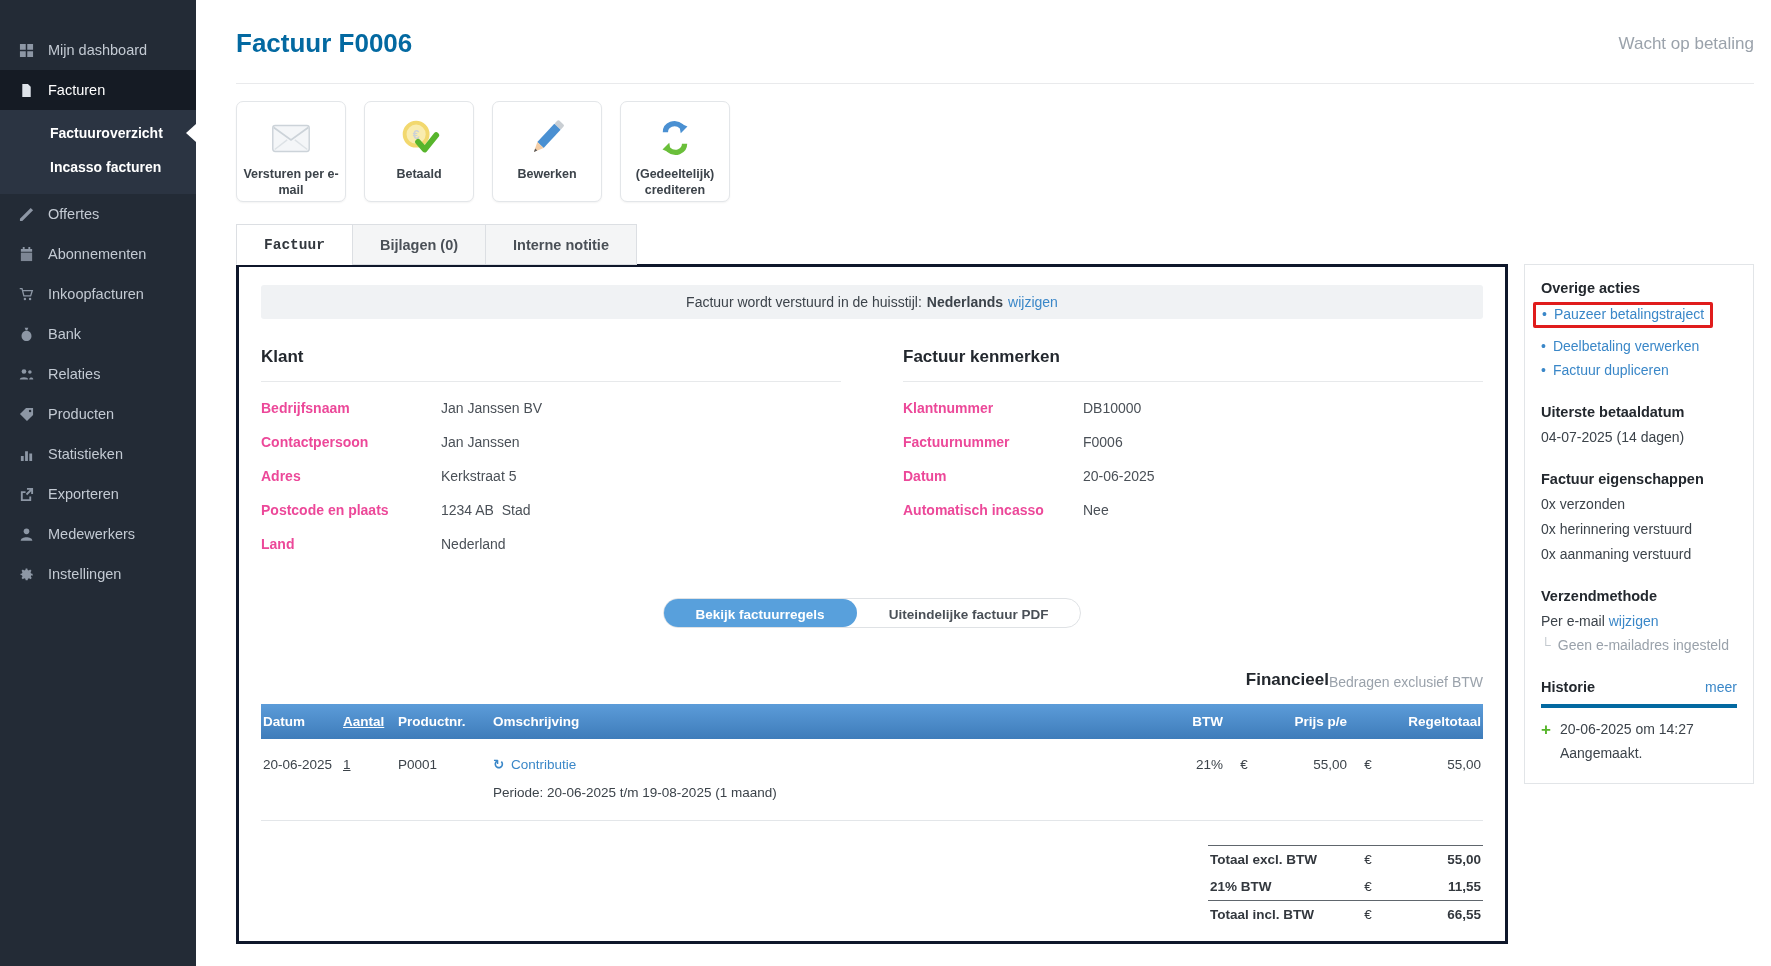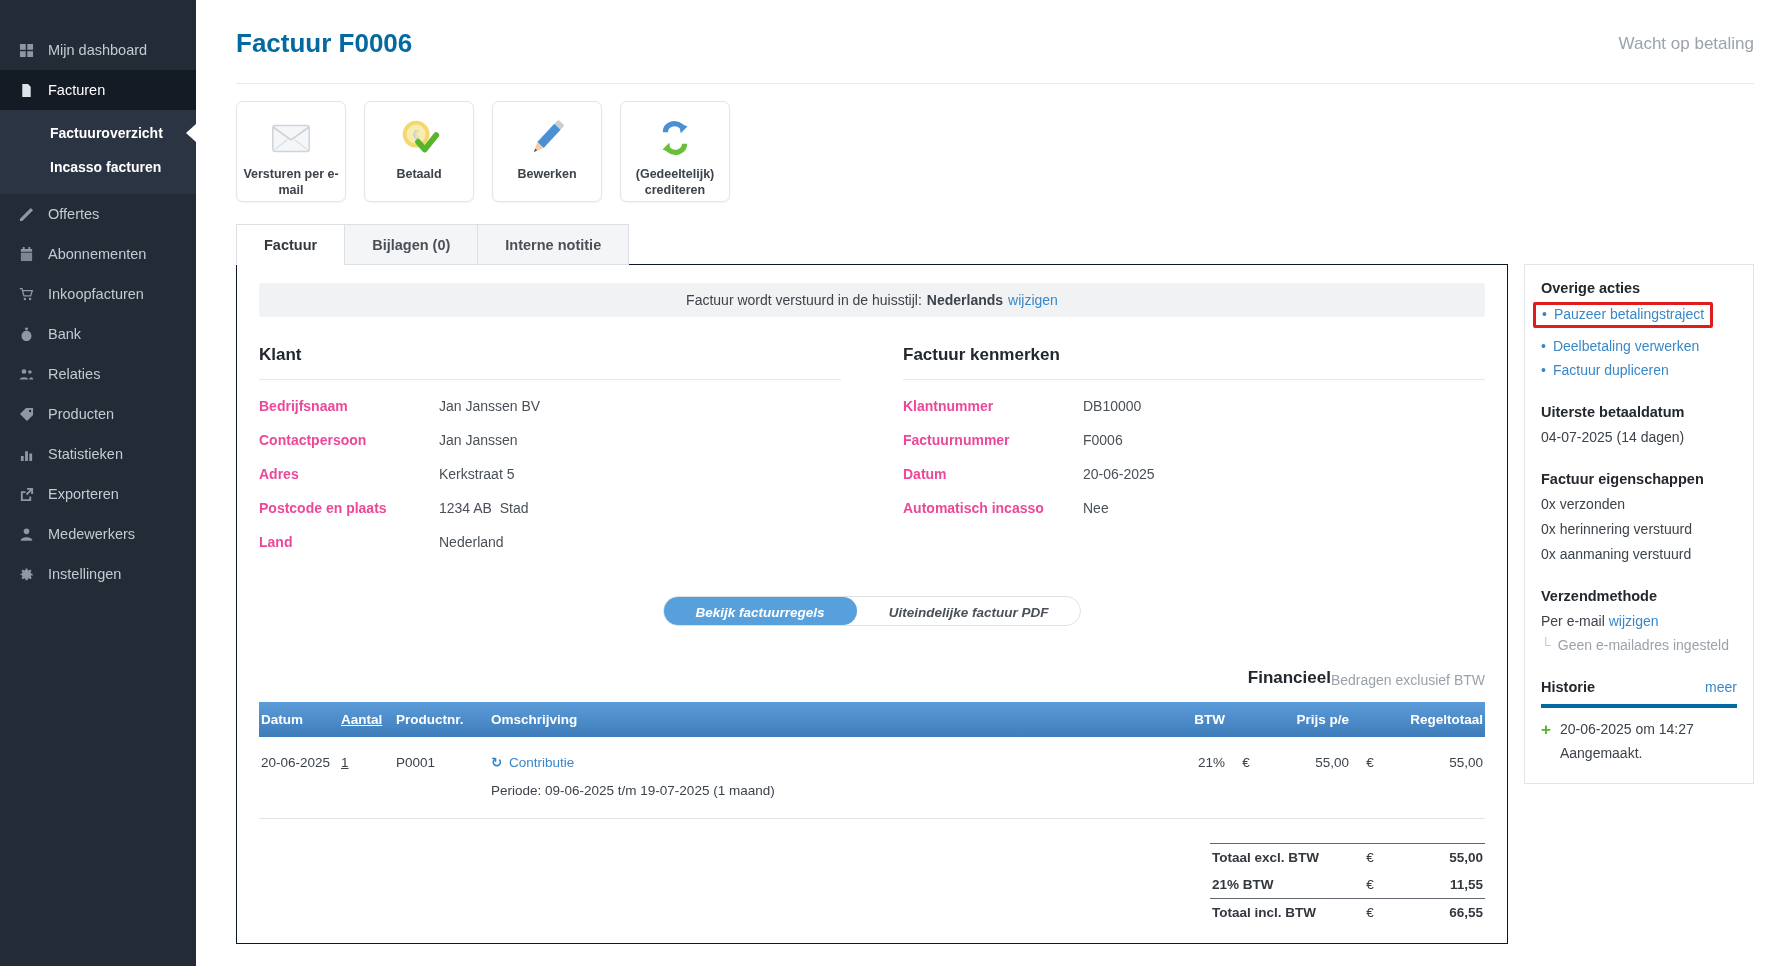--- a/index.html
+++ b/index.html
@@ -32,35 +32,35 @@
     padding-top:11px; cursor:pointer; }
   .action-btn .aicon { height:50px; display:flex; align-items:center; }
   .action-btn .lbl { font-size:12.5px; font-weight:bold; color:#3c434a; text-align:center; line-height:1.25; margin-top:4px; }
   
   .content-row { display:flex; align-items:flex-start; margin-top:22px; }
   .left-col { width:1272px; flex:none; }
   .tabs { display:flex; position:relative; z-index:2; margin-bottom:-1px; }
   .tab { height:41px; line-height:40px; padding:0 27px; font-size:14.5px; font-weight:bold; color:#4a5057;
     background:#f4f5f6; border:1px solid #dcdfe3; border-right:none; cursor:pointer; }
   .tab:last-child { border-right:1px solid #dcdfe3; }
-  .tab.active { background:#fff; border-bottom:1px solid #fff; color:#33383e; }
-  .panel { border:1px solid #0f172a; background:#fff; height:680px; padding:18px 22px 24px; }
+  .tab.active { background:#fff; border-bottom:1px solid #fff; color:#33383e;font-family:Liberation Mono, monospace; }
+  .panel { border:3px solid #0f172a; background:#fff; height:680px; padding:18px 22px 24px; }
   .notice { background:#f0f2f4; border-radius:3px; height:34px; display:flex; align-items:center; justify-content:center;
     gap:5px; font-size:14px; color:#3c434a; }
   .link { color:#3a87c8; text-decoration:none; cursor:pointer; }
   .cols { display:flex; gap:62px; margin-top:28px; }
   .col { flex:1; }
   h2.section { margin:0; font-size:17px; color:#23282e; padding-bottom:14px; border-bottom:1px solid #e7e9eb; }
   .kv { display:flex; margin-top:18px; font-size:14px; }
   .kv .k { width:180px; flex:none; font-weight:bold; color:#ec4899; }
   .kv .v { color:#4a5057; white-space:pre-wrap; }
   .toggle-wrap { display:flex; justify-content:center; margin-top:46px; }
   .toggle { display:flex; border:1px solid #dfe2e5; border-radius:17px; background:#fff; }
   .toggle-opt { height:28px; line-height:32px; padding:0 32px; font-size:13.5px; font-weight:bold; color:#4a5057;
-    border-radius:16px; cursor:pointer;font-style:italic; }
+    border-radius:16px; cursor:pointer; }
   .toggle-opt.active { background:#58a0dc; color:#fff; }
   .fin-head { display:flex; justify-content:flex-end; align-items:flex-end; margin-top:42px; }
   h2.section2 { margin:0; font-size:17px; color:#23282e; }
   .fin-note { font-size:14px; color:#9aa2ab; }
   
   .table { margin-top:14px; font-size:13.5px; }
   .thead { display:flex; align-items:center; height:35px; color:#fff; font-weight:bold; padding:0 2px;
     background:linear-gradient(#5c9cd9,#3e7cba); }
   .trow { display:flex; align-items:center; padding:17px 2px 0; color:#3c434a; }
   .c-datum { width:80px; } .c-aantal { width:55px;text-decoration:underline; } .c-prod { width:95px; }
@@ -362,21 +362,21 @@
               <span class="c-oms">
                 <span class="recur">↻</span>
                 <a class="link">Contributie</a>
               </span>
               <span class="c-btw">21%</span>
               <span class="c-cur">€</span>
               <span class="c-prijs">55,00</span>
               <span class="c-cur">€</span>
               <span class="c-tot">55,00</span>
             </div>
-            <div class="periode">Periode: 09-06-2025 t/m 19-07-2025 (1 maand)</div>
+            <div class="periode">Periode: 20-06-2025 t/m 19-08-2025 (1 maand)</div>
           </div>
 
           <div class="totals">
             <div class="trow2 bordered">
               <span class="tl">Totaal excl. BTW</span>
               <span class="tc">€</span>
               <span class="tv">55,00</span>
             </div>
             <div class="trow2">
               <span class="tl">21% BTW</span>

